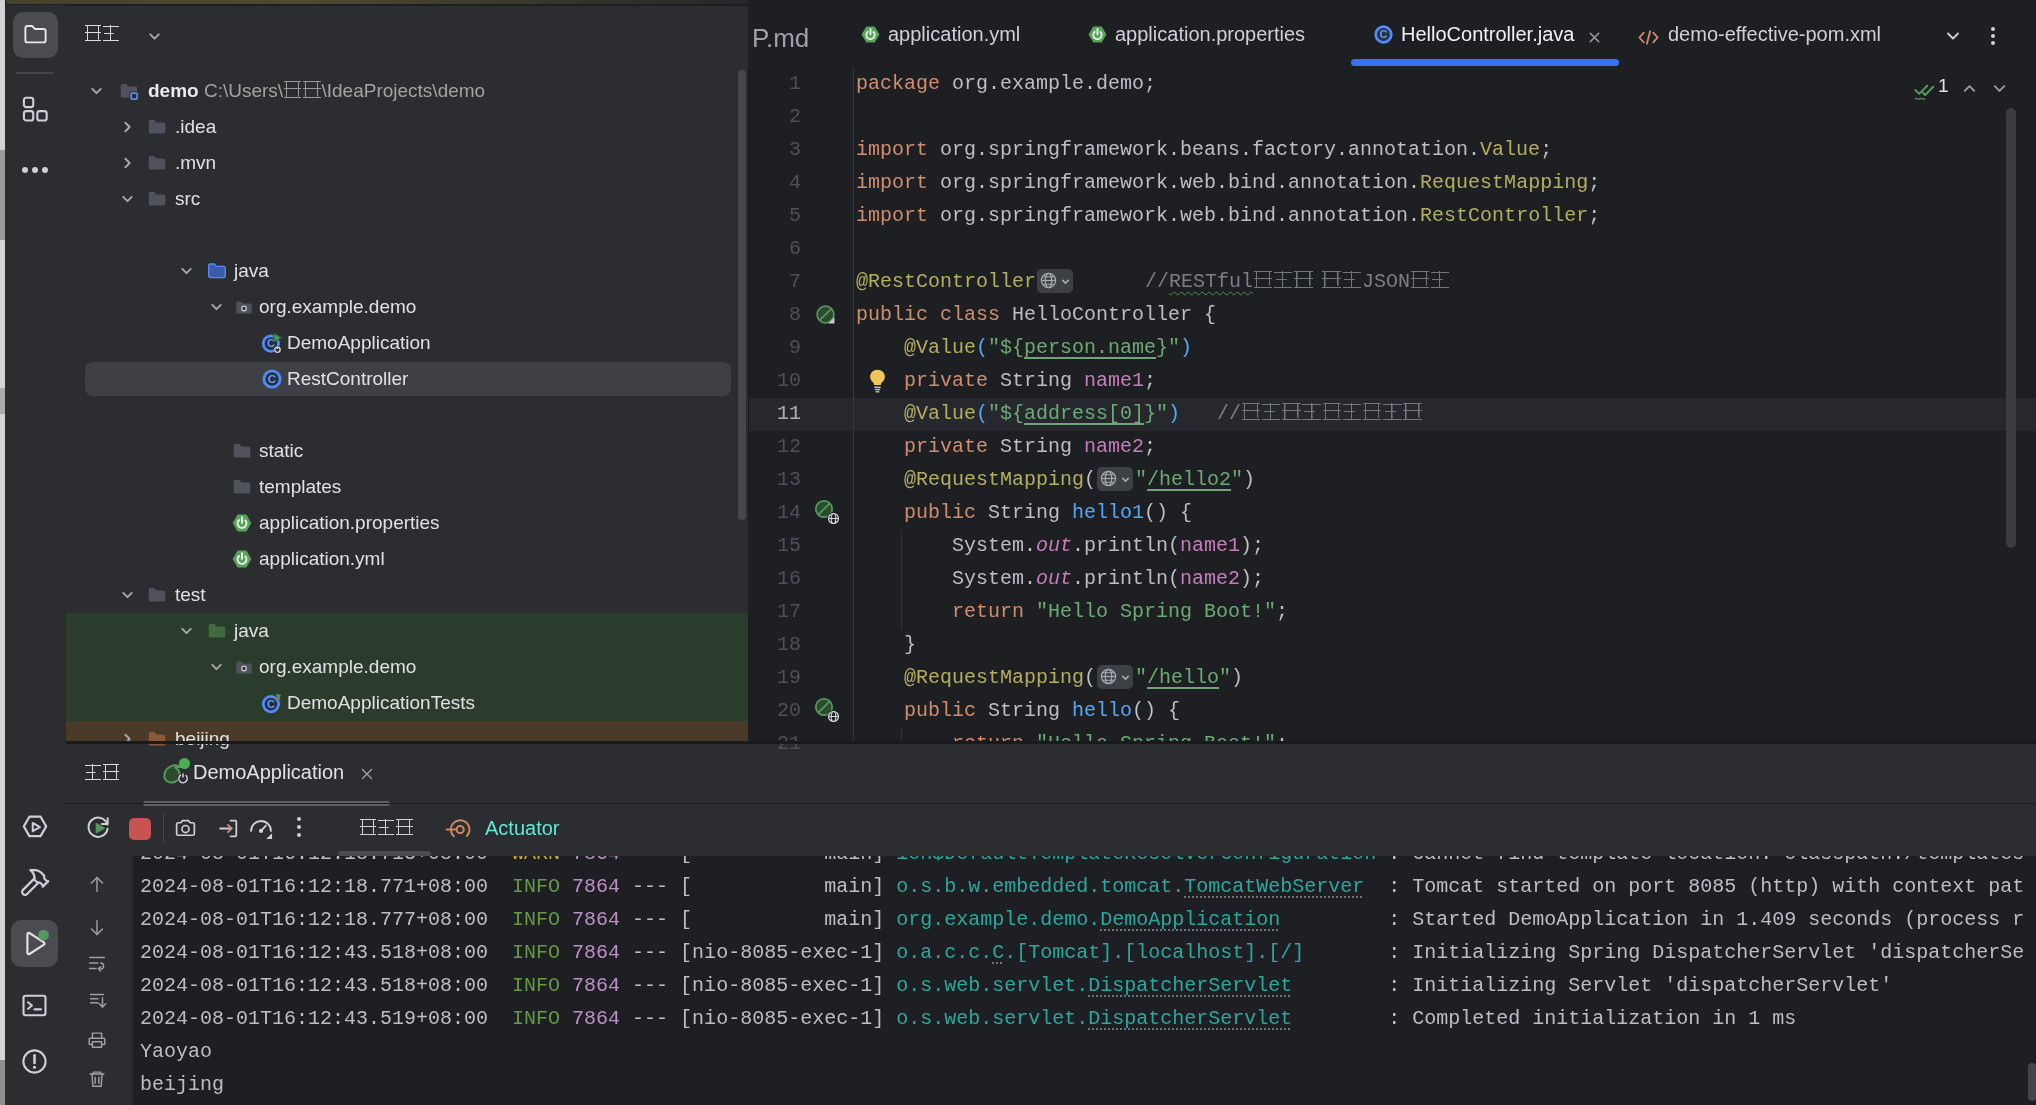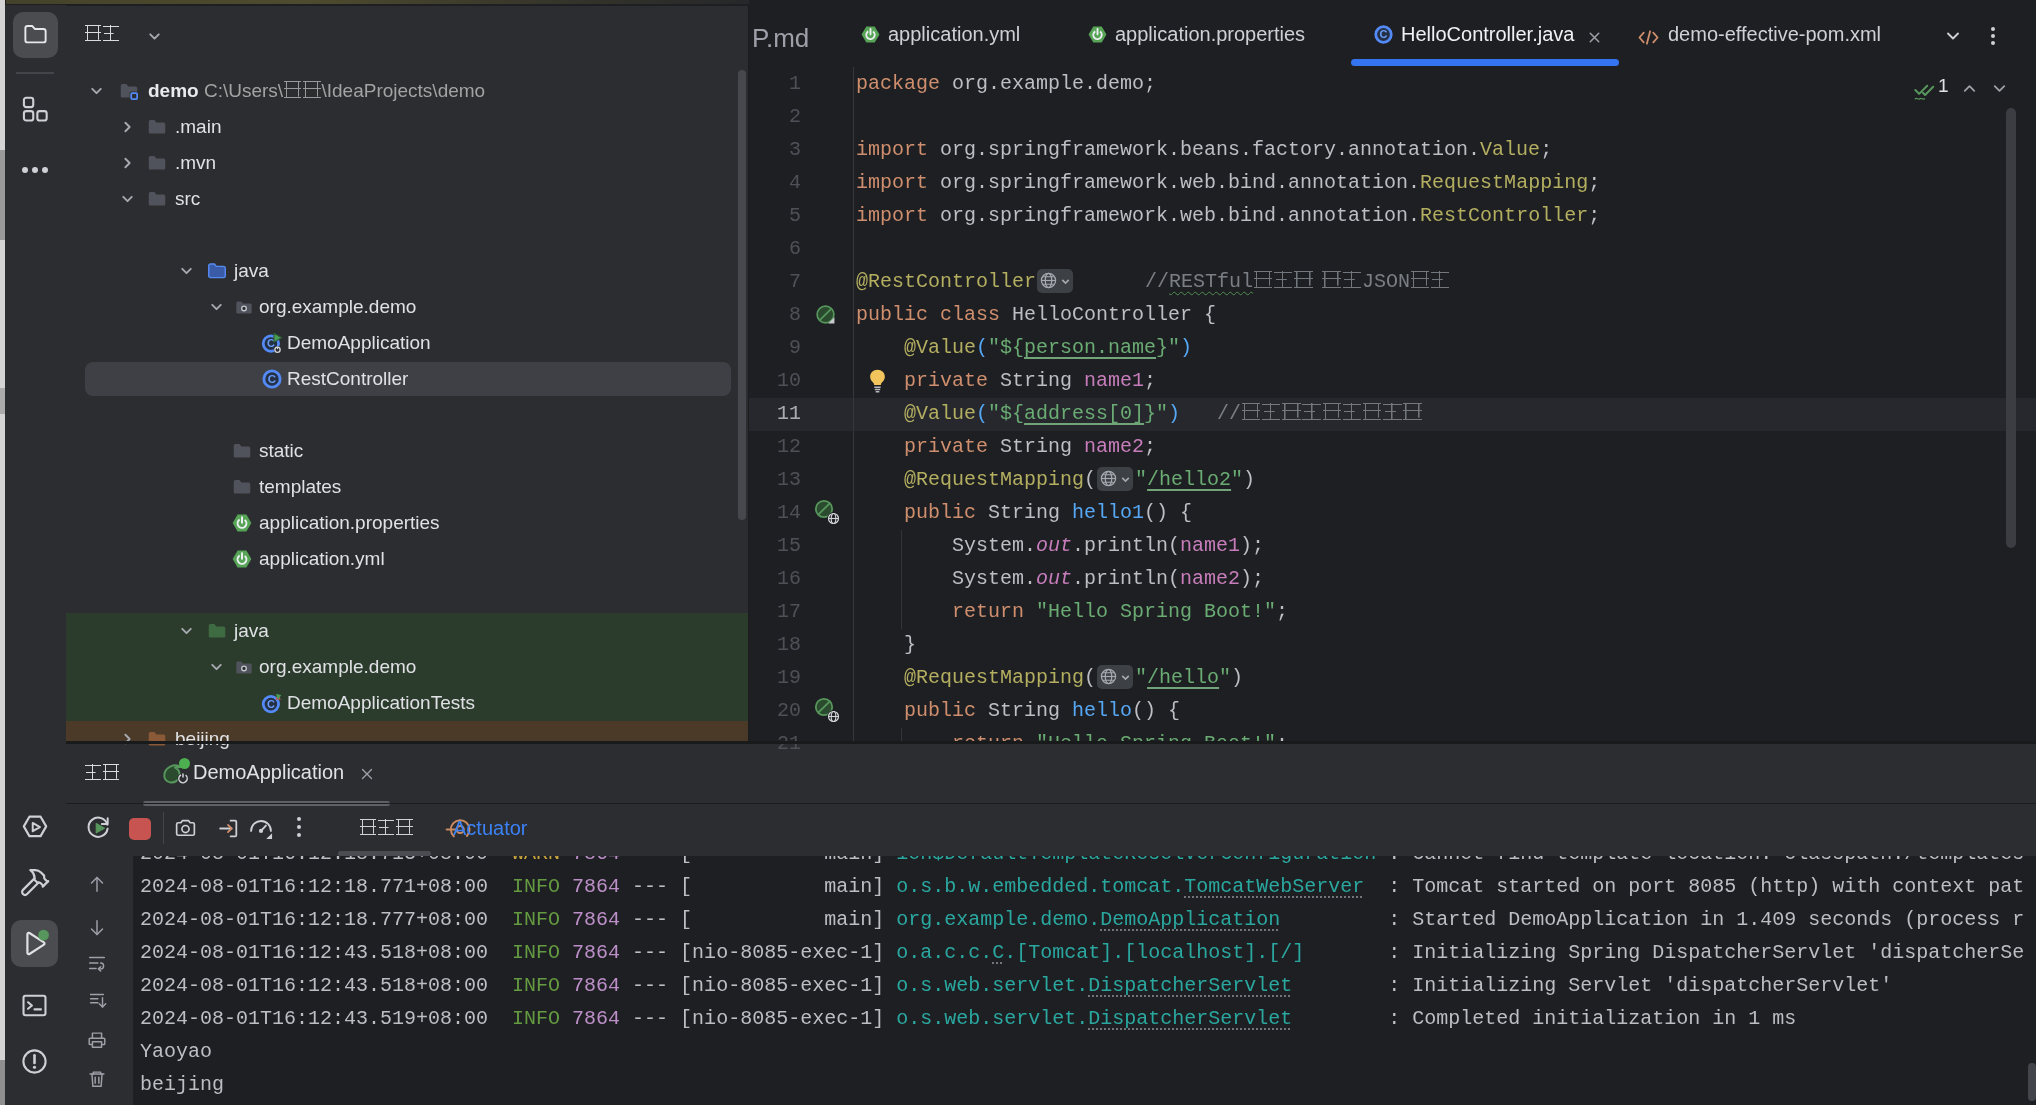--- a/index.html
+++ b/index.html
@@ -104,21 +104,21 @@
       </svg>
       <span style="left:82px"><b style="color:#e8eaee">demo</b>&nbsp; <span style="color:#a3a3a3">C:\Users\<i class="cj"></i><i class="cj"></i>\IdeaProjects\demo</span></span>
     </div>
 <div class="tr" style="top:109px">
       <svg class="chev" style="left:53px" width="17" height="17" viewBox="0 0 16 16" fill="none" stroke="#a6a9b0" stroke-width="1.8" stroke-linecap="round" stroke-linejoin="round">
         <path d="M6 4l4 4-4 4"></path>
       </svg>
       <svg style="left:80px" width="22" height="22" viewBox="0 0 20 20" fill="#50535b">
         <path d="M2.5 5.2c0-.8.7-1.5 1.5-1.5h3.7l1.7 2.1h6.6c.8 0 1.5.7 1.5 1.5v7.2c0 .8-.7 1.5-1.5 1.5H4c-.8 0-1.5-.7-1.5-1.5V5.2z"></path>
       </svg>
-      <span style="left:109px">.main</span>
+      <span style="left:109px">.idea</span>
     </div>
 <div class="tr" style="top:145px">
       <svg class="chev" style="left:53px" width="17" height="17" viewBox="0 0 16 16" fill="none" stroke="#a6a9b0" stroke-width="1.8" stroke-linecap="round" stroke-linejoin="round">
         <path d="M6 4l4 4-4 4"></path>
       </svg>
       <svg style="left:80px" width="22" height="22" viewBox="0 0 20 20" fill="#50535b">
         <path d="M2.5 5.2c0-.8.7-1.5 1.5-1.5h3.7l1.7 2.1h6.6c.8 0 1.5.7 1.5 1.5v7.2c0 .8-.7 1.5-1.5 1.5H4c-.8 0-1.5-.7-1.5-1.5V5.2z"></path>
       </svg>
       <span style="left:109px">.mvn</span>
     </div>
@@ -189,20 +189,29 @@
       </svg>
       <span style="left:193px">application.properties</span>
     </div>
 <div class="tr" style="top:541px">
       <svg style="left:165px" width="22" height="22" viewBox="0 0 20 20">
         <path d="M1.5 10L6 2.3h8l4.5 7.7L14 17.7H6z" fill="#57a457"></path>
         <path d="M10 4.8v5" stroke="#edf0f2" stroke-width="1.8" stroke-linecap="round"></path>
         <circle cx="10" cy="10.4" r="4" fill="none" stroke="#edf0f2" stroke-width="1.8" stroke-dasharray="19.8 5.4" transform="rotate(-52 10 10.4)"></circle>
       </svg>
       <span style="left:193px">application.yml</span>
+    </div>
+<div class="tr" style="top:577px">
+      <svg class="chev" style="left:53px" width="17" height="17" viewBox="0 0 16 16" fill="none" stroke="#a6a9b0" stroke-width="1.8" stroke-linecap="round" stroke-linejoin="round">
+        <path d="M4 6l4 4 4-4"></path>
+      </svg>
+      <svg style="left:80px" width="22" height="22" viewBox="0 0 20 20" fill="#50535b">
+        <path d="M2.5 5.2c0-.8.7-1.5 1.5-1.5h3.7l1.7 2.1h6.6c.8 0 1.5.7 1.5 1.5v7.2c0 .8-.7 1.5-1.5 1.5H4c-.8 0-1.5-.7-1.5-1.5V5.2z"></path>
+      </svg>
+      <span style="left:109px">test</span>
     </div>
 <div class="tr" style="top:613px">
       <svg class="chev" style="left:112px" width="17" height="17" viewBox="0 0 16 16" fill="none" stroke="#a6a9b0" stroke-width="1.8" stroke-linecap="round" stroke-linejoin="round">
         <path d="M4 6l4 4 4-4"></path>
       </svg>
       <svg style="left:140px" width="22" height="22" viewBox="0 0 20 20" fill="none" stroke="#5c9c60" stroke-width="1.4">
         <path d="M2.5 5.2c0-.8.7-1.5 1.5-1.5h3.7l1.7 2.1h6.6c.8 0 1.5.7 1.5 1.5v7.2c0 .8-.7 1.5-1.5 1.5H4c-.8 0-1.5-.7-1.5-1.5V5.2z" fill="#3e6b42" stroke="none"></path>
       </svg>
       <span style="left:168px">java</span>
     </div>
@@ -371,21 +380,21 @@
       <path d="M12 14.5l-8.3 0" stroke-width="0"></path>
       <path d="M16.5 21.5h5v-5z" fill="#ced0d6" stroke="none"></path>
     </svg>
 <div class="a" style="left:297px;top:817px;width:4px;height:4px;border-radius:50%;background:#ced0d6;box-shadow:0 8px 0 #ced0d6,0 16px 0 #ced0d6"></div>
 <div class="a" style="left:359px;top:818px;color:#dfe1e5;font-size:18px"><i class="cj"></i><i class="cj v2"></i><i class="cj"></i></div>
 <svg class="a" style="left:445px;top:816px" width="27" height="27" viewBox="0 0 24 24" fill="none" stroke="#c98a62" stroke-width="1.8" stroke-linecap="round">
 <circle cx="13.5" cy="12" r="8.3" stroke-dasharray="39 13.2" transform="rotate(133 13.5 12)"></circle>
 <circle cx="13.5" cy="12" r="3.2"></circle>
       <path d="M1.5 12h8.8"></path>
     </svg>
-<div class="a" style="left:453px;top:817px;color:#3b82f6;font-size:20px">Actuator</div>
+<div class="a" style="left:485px;top:817px;color:#5eead4;font-size:20px">Actuator</div>
 <div class="a" style="left:338px;top:851px;width:93px;height:5px;border-radius:3px;background:#4a4c51"></div>
 <svg class="a" style="left:86px;top:873px" width="22" height="22" viewBox="0 0 24 24" fill="none" stroke="#9da0a8" stroke-width="1.6" stroke-linecap="round" stroke-linejoin="round">
       <path d="M12 20V5"></path>
       <path d="M6 11l6-6 6 6"></path>
     </svg>
 <svg class="a" style="left:86px;top:917px" width="22" height="22" viewBox="0 0 24 24" fill="none" stroke="#9da0a8" stroke-width="1.6" stroke-linecap="round" stroke-linejoin="round">
       <path d="M12 4v15"></path>
       <path d="M6 13l6 6 6-6"></path>
     </svg>
 <svg class="a" style="left:86px;top:952px" width="22" height="22" viewBox="0 0 24 24" fill="none" stroke="#9da0a8" stroke-width="1.6" stroke-linecap="round" stroke-linejoin="round">

